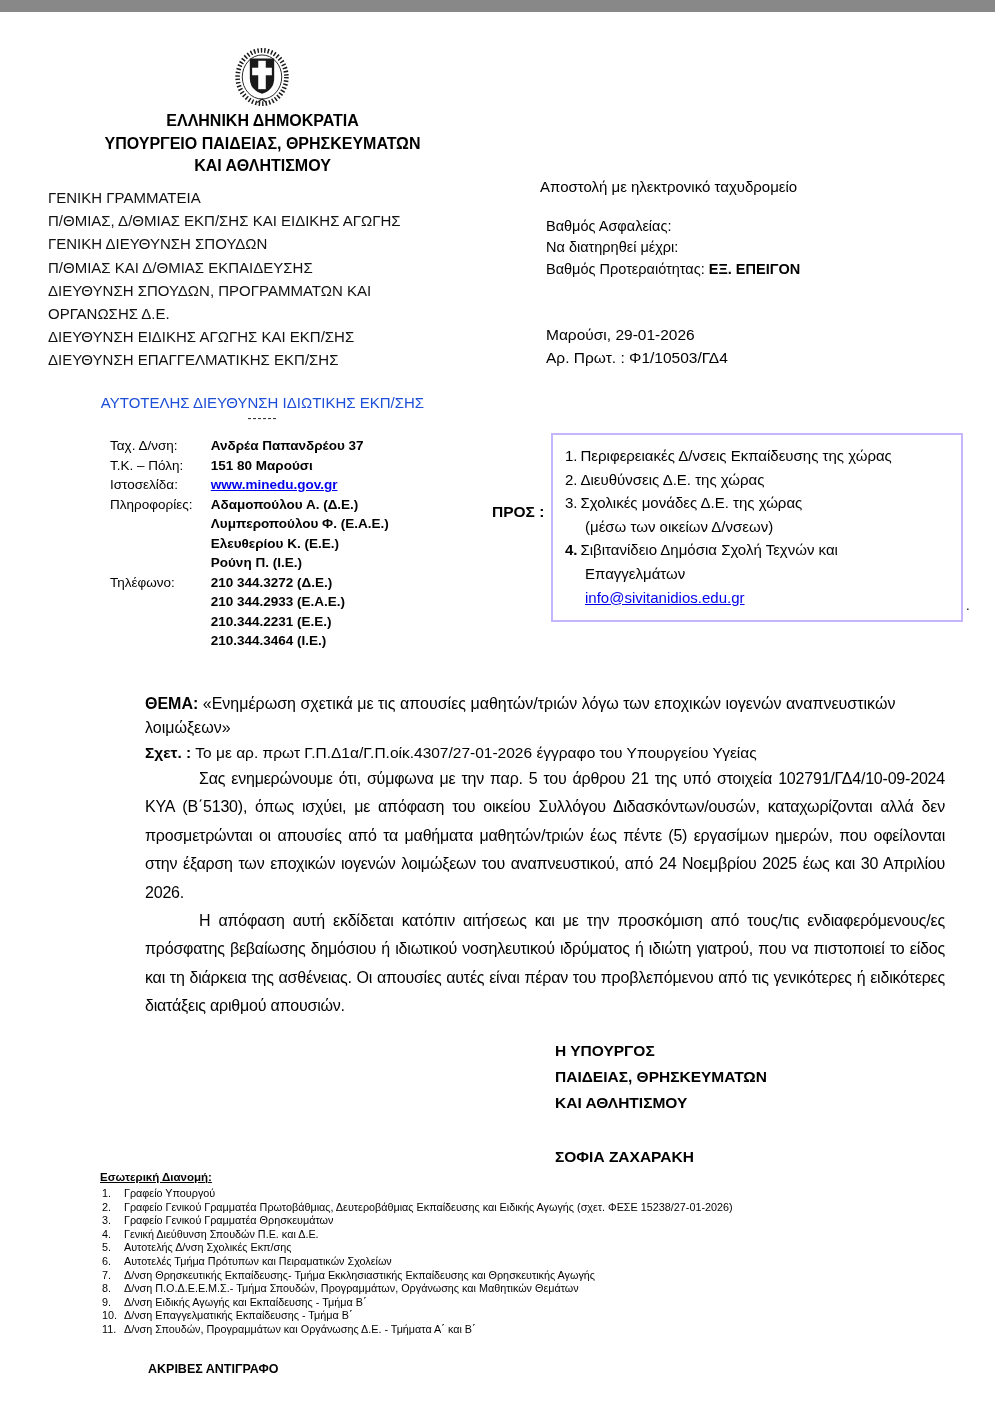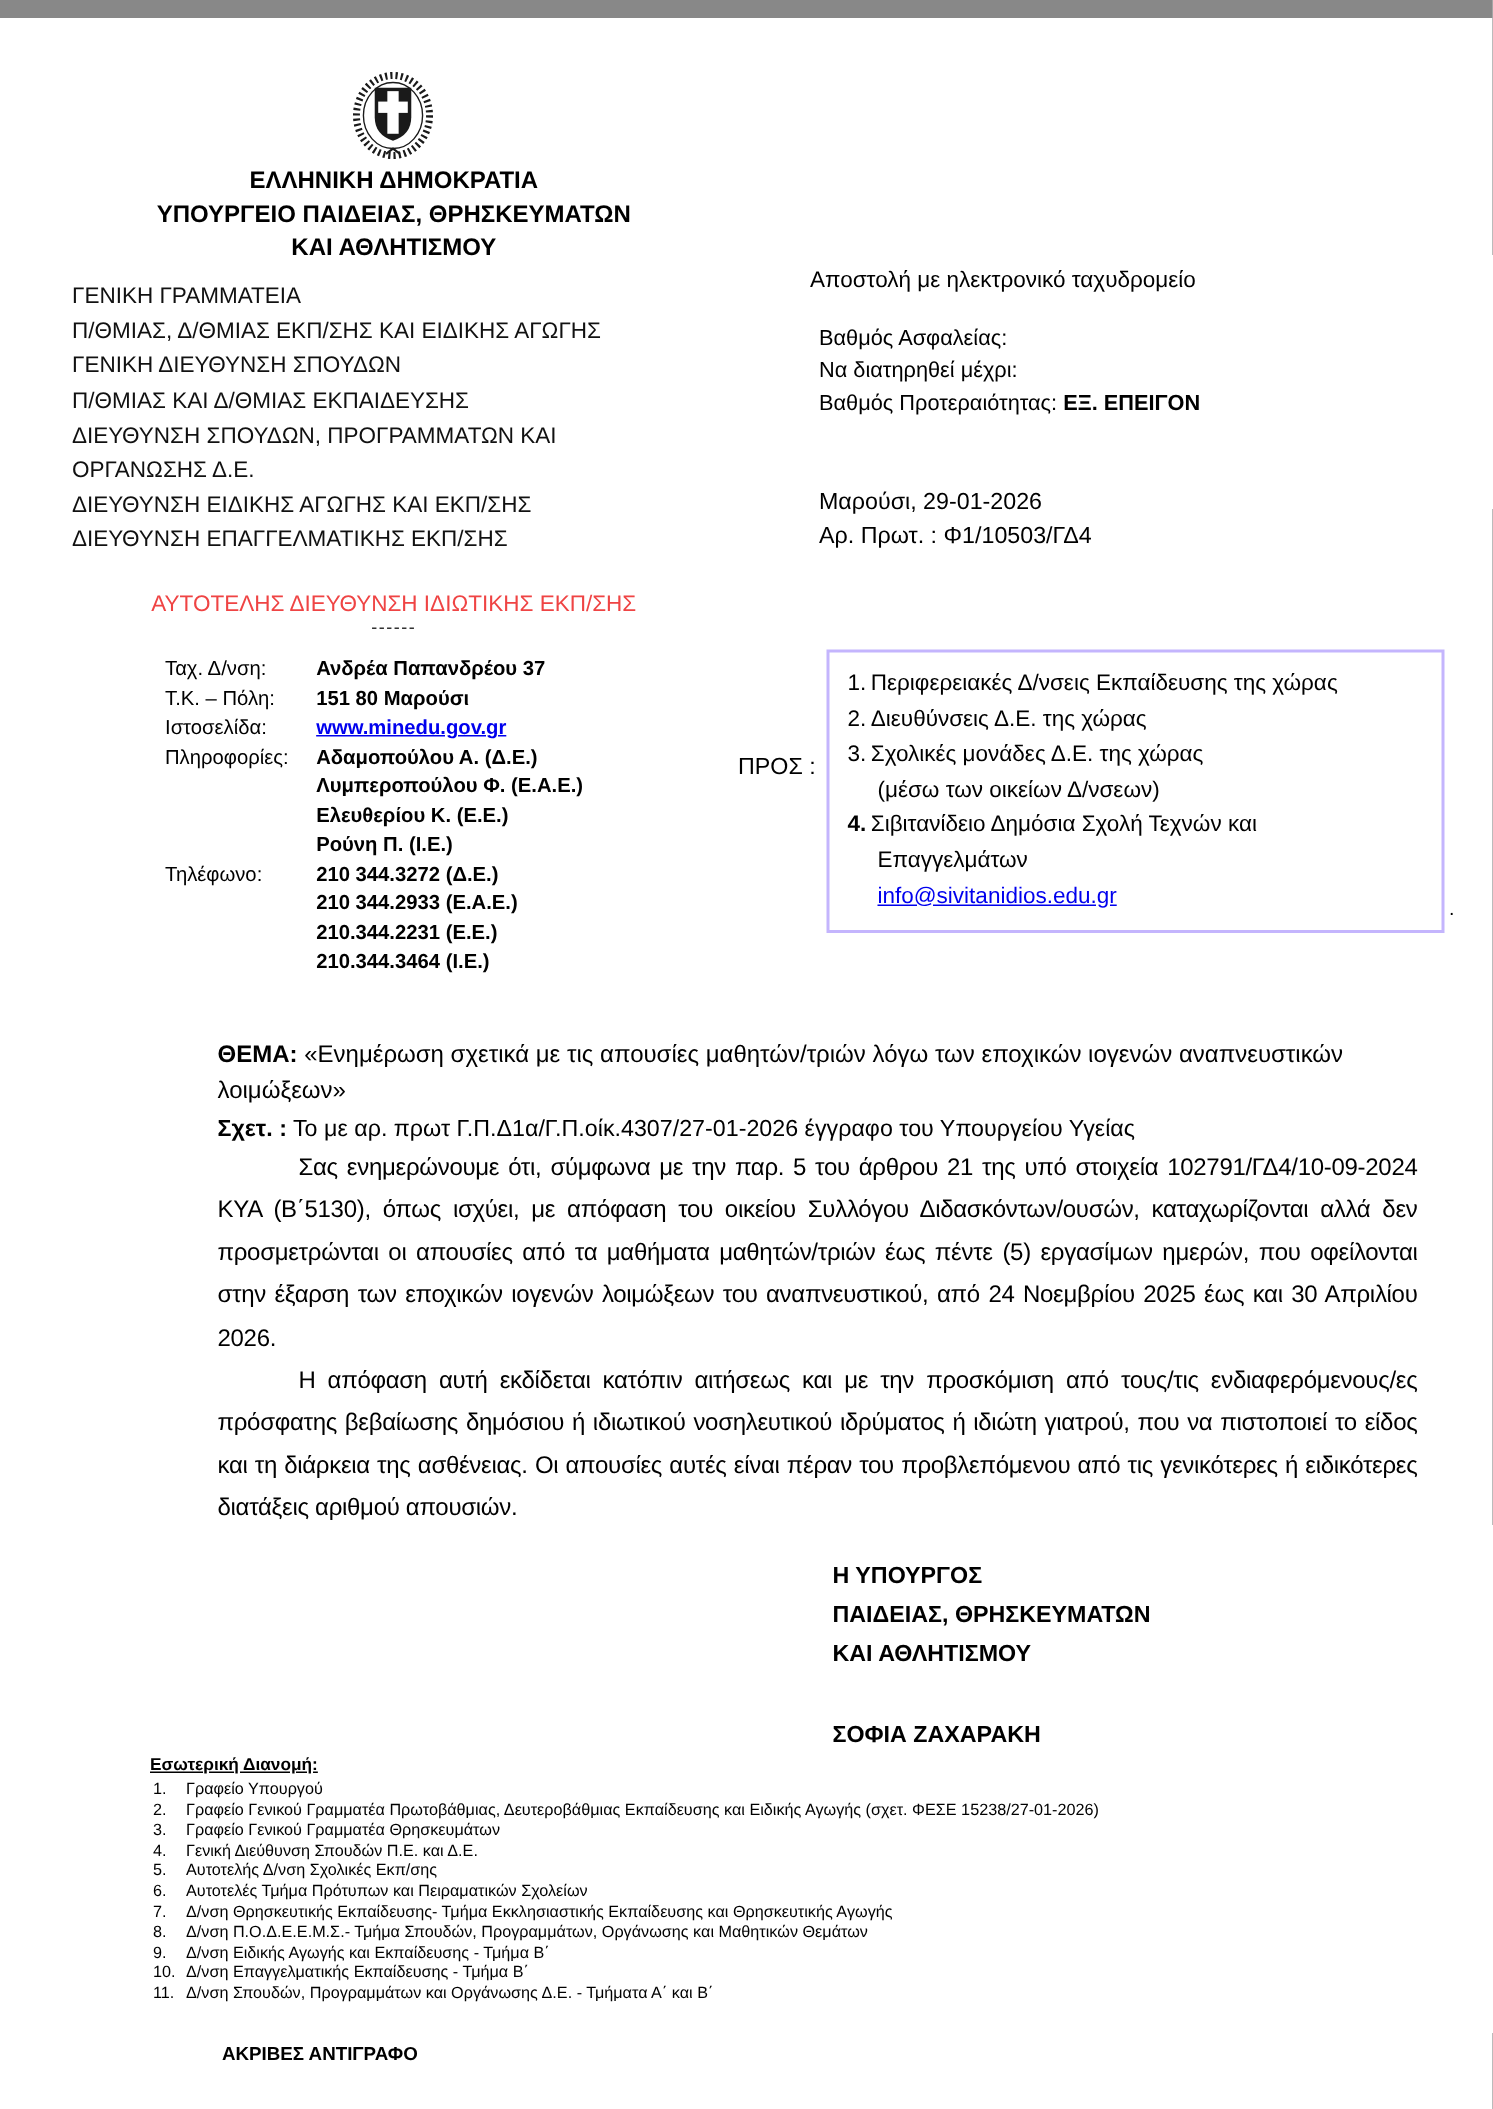--- a/index.html
+++ b/index.html
@@ -20,36 +20,36 @@
   .hdr {
     position:absolute; left:60px; top:98px; width:405px;
     text-align:center; font-weight:bold; font-size:16px; line-height:22.5px;
   }
   .departments {
     position:absolute; left:48px; top:174px; width:430px;
     text-align:left; font-size:15px; line-height:23.2px; color:#111;
   }
   .autonomous {
     position:absolute; left:60px; top:382px; width:405px;
-    text-align:center; font-size:15px; color:#ef4444;
+    text-align:center; font-size:15px; color:#1d4ed8;
   }
   .dashes {
     position:absolute; left:60px; top:399px; width:405px;
     text-align:center; font-size:12px; letter-spacing:1px; color:#222;
   }
   .contact { position:absolute; left:110px; top:424px; font-size:13.5px; line-height:19.5px; }
   .contact-row { white-space:nowrap; }
   .contact-label { display:inline-block; width:97px; }
   .contact-value { display:inline-block;font-weight:bold; }
 
   
   .dispatch { position:absolute; left:540px; top:166px; font-weight:normal; font-size:15px; }
   .security { position:absolute; left:546px; top:204px; font-size:14.5px; line-height:21.4px; }
   .dateblock { position:absolute; left:546px; top:311px; font-size:15.5px; line-height:23px; }
-  .pros-label { position:absolute; left:492px; top:491px; font-weight:normal; font-size:15.5px; }
+  .pros-label { position:absolute; left:492px; top:491px; font-weight:bold; font-size:15.5px; }
   .recipients-box {
     position:absolute; left:551px; top:421px; width:412px;
     border:2px solid #c4b5fd;
     padding:9px 8px 11px 12px;
     font-size:15px; line-height:23.6px;
   }
   .rcpt-line { white-space:nowrap; }
   .rcpt-line.indent { padding-left:17px; }
   .rcpt-num { margin-right:3px; }
   .bold-num { font-weight:bold; }

